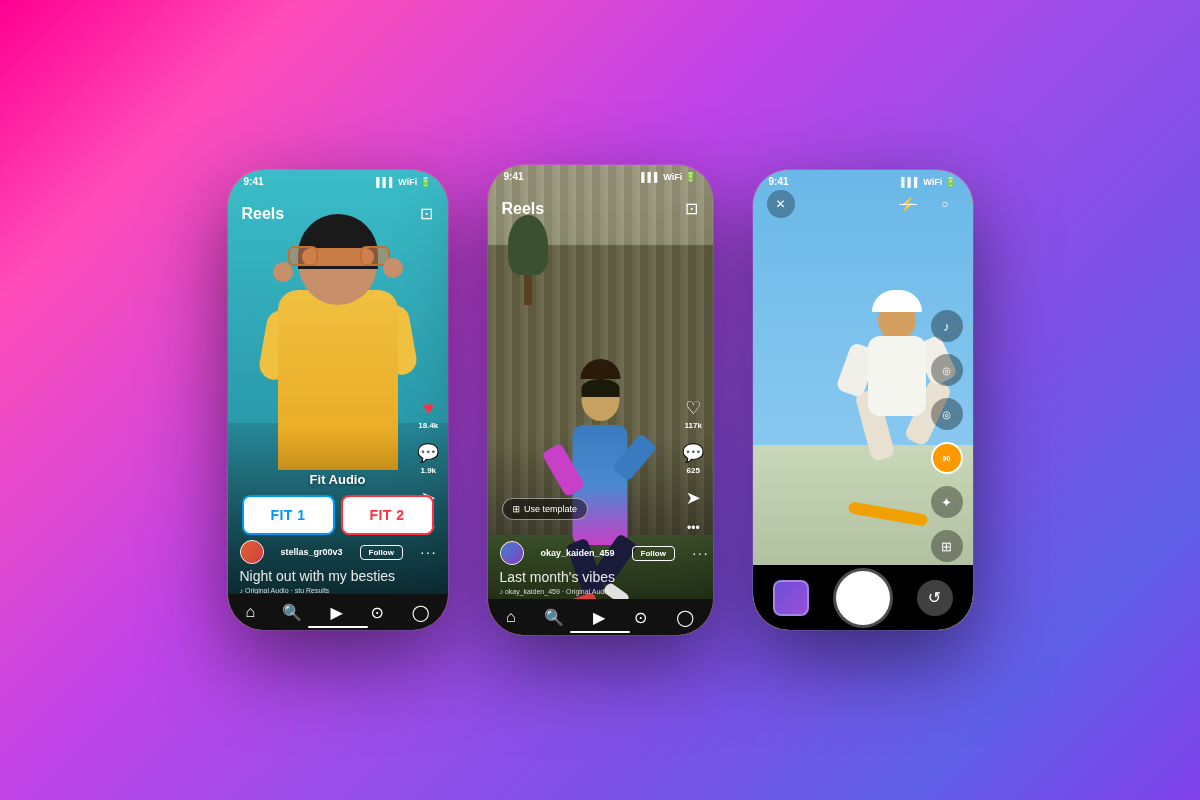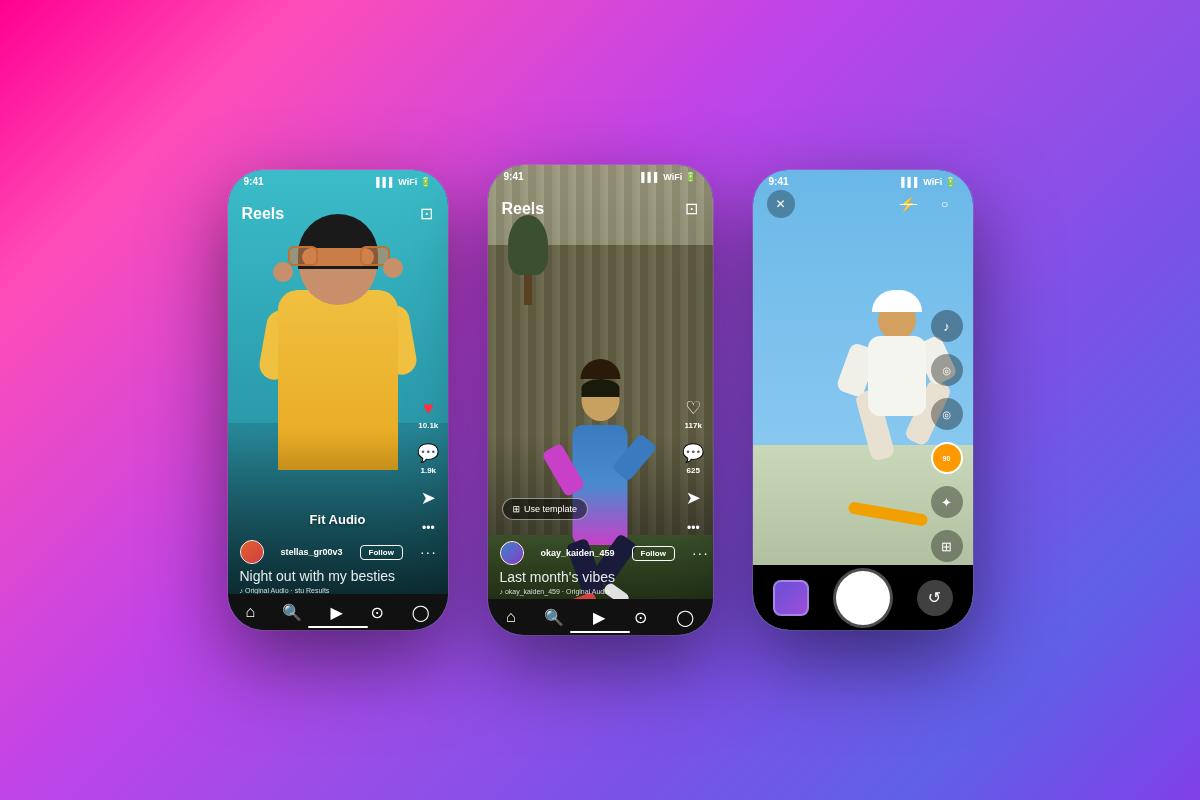--- a/index.html
+++ b/index.html
@@ -12,21 +12,21 @@
       background: linear-gradient(135deg, #ff0090 0%, #ff4db8 15%, #c044e8 40%, #9b4de8 55%, #7b52e8 70%, #6060e8 85%, #8040e8 100%);
       display: flex;
       align-items: center;
       justify-content: center;
       gap: 40px;
     }
 
     .phone {
       width: 220px;
       height: 460px;
-      background: #1d4ed8;
+      background: #f97316;
       border-radius: 36px;
       overflow: hidden;
       position: relative;
       box-shadow: 0 30px 80px rgba(0,0,0,0.5), 0 0 0 1px rgba(255,255,255,0.15);
       flex-shrink: 0;
     }
 
     .phone-inner {
       width: 100%;
       height: 100%;
@@ -623,36 +623,40 @@
       </div>
 
       <div class="reels-header">
         <span class="reels-title">Reels</span>
         <span class="camera-icon-btn">⊡</span>
       </div>
 
       <div class="right-actions">
         <div class="action-item">
           <span class="like-heart liked">♥</span>
-          <span class="action-count">10.1k</span>
+          <span class="action-count">18.4k</span>
         </div>
         <div class="action-item">
           <span class="action-icon">💬</span>
           <span class="action-count">1.9k</span>
         </div>
         <div class="action-item">
           <span class="action-icon">➤</span>
         </div>
         <div class="action-item">
           <span style="color:#fff;font-size:12px;">•••</span>
         </div>
       </div>
 
       <div class="poll-overlay">
         <div class="poll-title">Fit Audio</div>
+        <div class="poll-buttons">
+          <div class="poll-btn poll-btn-1">FIT 1</div>
+          <div class="poll-btn poll-btn-2">FIT 2</div>
+        </div>
       </div>
 
       <div class="user-info-bar">
         <div class="user-row">
           <div class="avatar">
             <div style="width:100%;height:100%;background:linear-gradient(135deg,#e06030,#d04040);border-radius:50%;"></div>
           </div>
           <span class="username">stellas_gr00v3</span>
           <button class="follow-btn">Follow</button>
           <span class="three-dots">···</span>

